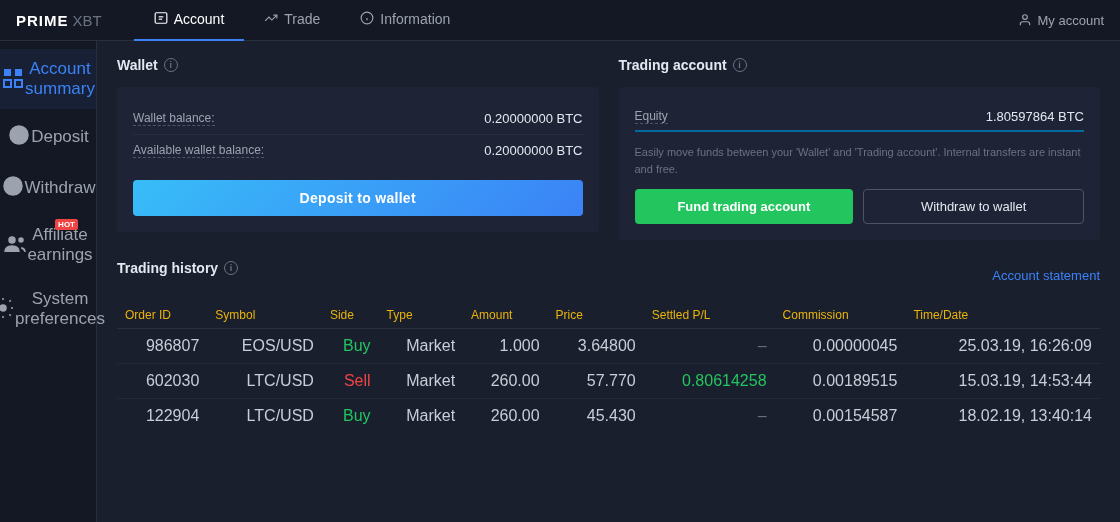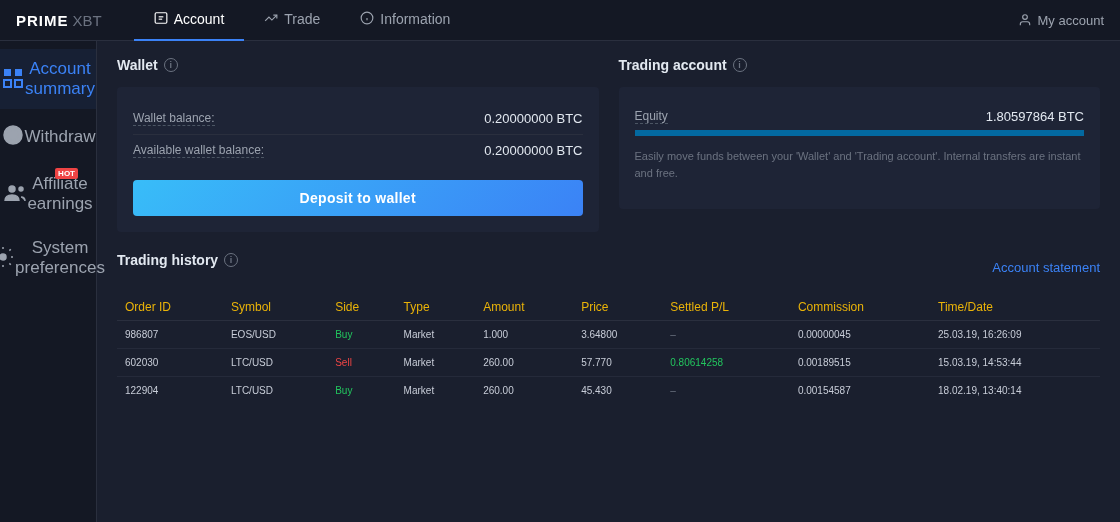--- a/index.html
+++ b/index.html
@@ -218,21 +218,21 @@
       background: #1e2436;
       border-radius: 4px;
       padding: 16px;
     }
 
     .trading-balance-row {
       display: flex;
       justify-content: space-between;
       align-items: center;
       padding: 6px 0;
-      border-bottom: 6px solid #0369a1;
+      border-bottom: 2px solid #0369a1;
     }
 
     .transfer-note {
       font-size: 11px;
       color: #6b7280;
       line-height: 1.5;
       margin: 12px 0;
     }
 
     .trading-buttons {
@@ -288,22 +288,23 @@
       border-bottom: 1px solid #2a2f3e;
     }
     tbody tr {
       border-bottom: 1px solid #252a3a;
     }
     tbody tr:last-child {
       border-bottom: none;
     }
     tbody td {
       padding: 8px 8px;
-      font-size: 10px;
+      font-size: 16px;
       color: #c8cdd8;
+      text-align: right;
     }
     .buy { color: #22c55e; }
     .sell { color: #ef4444; }
     .positive { color: #22c55e; }
     .dash { color: #6b7280; }
   </style>
 </head>
 <body>
 
 <nav class="top-nav">
@@ -360,20 +361,31 @@
         <svg viewBox="0 0 24 24">
             <rect x="3" y="3" width="7" height="7"></rect>
             <rect x="14" y="3" width="7" height="7"></rect>
             <rect x="3" y="14" width="7" height="7" fill="none" stroke="currentColor" stroke-width="2"></rect>
             <rect x="14" y="14" width="7" height="7" fill="none" stroke="currentColor" stroke-width="2"></rect>
           </svg>
       </span>
       <span>Account summary</span>
     </div>
 
+    <div class="sidebar-item">
+      <span class="sidebar-icon">
+        <svg viewBox="0 0 24 24" fill="none" stroke="currentColor" stroke-width="1.5">
+            <circle cx="12" cy="12" r="9"></circle>
+            <circle cx="12" cy="12" r="5"></circle>
+            <line x1="12" y1="3" x2="12" y2="7"></line>
+            <line x1="12" y1="17" x2="12" y2="21"></line>
+          </svg>
+      </span>
+      <span>Deposit</span>
+    </div>
 
     <div class="sidebar-item">
       <span class="sidebar-icon">
         <svg viewBox="0 0 24 24" fill="none" stroke="currentColor" stroke-width="1.5">
             <circle cx="12" cy="12" r="9"></circle>
             <circle cx="12" cy="12" r="5"></circle>
           </svg>
       </span>
       <span>Withdraw</span>
     </div>
@@ -430,20 +442,24 @@
         <div class="section-title">
           <span>Trading account</span>
           <span class="info-icon">i</span>
         </div>
         <div class="trading-card">
           <div class="trading-balance-row">
             <span class="balance-label">Equity</span>
             <span class="balance-value">1.80597864 BTC</span>
           </div>
           <p class="transfer-note">Easily move funds between your 'Wallet' and 'Trading account'. Internal transfers are instant and free.</p>
+          <div class="trading-buttons">
+            <button class="fund-btn">Fund trading account</button>
+            <button class="withdraw-btn">Withdraw to wallet</button>
+          </div>
         </div>
       </div>
 
     </div>
 
     <div>
       <div class="history-header">
         <div class="section-title">
           <span>Trading history</span>
           <span class="info-icon">i</span>

